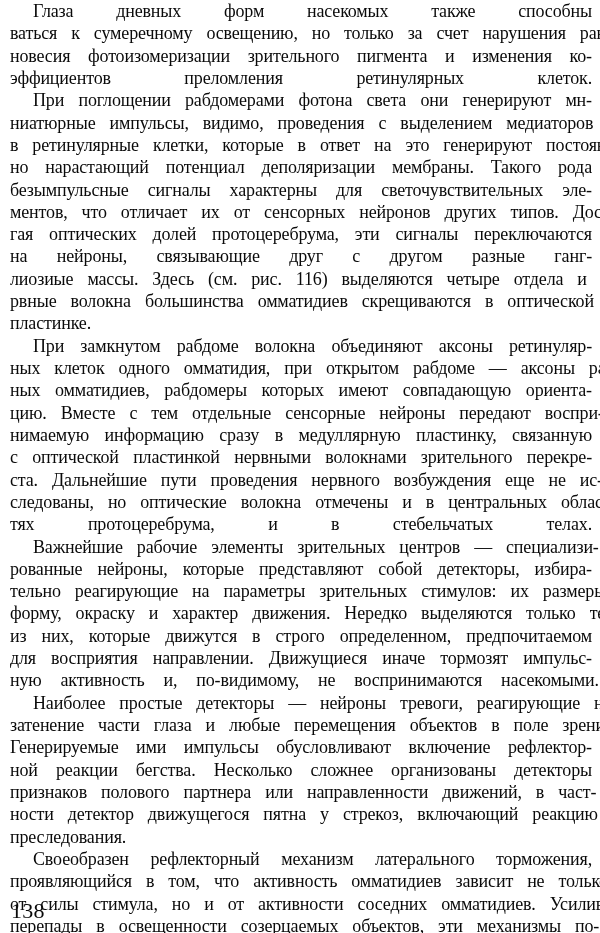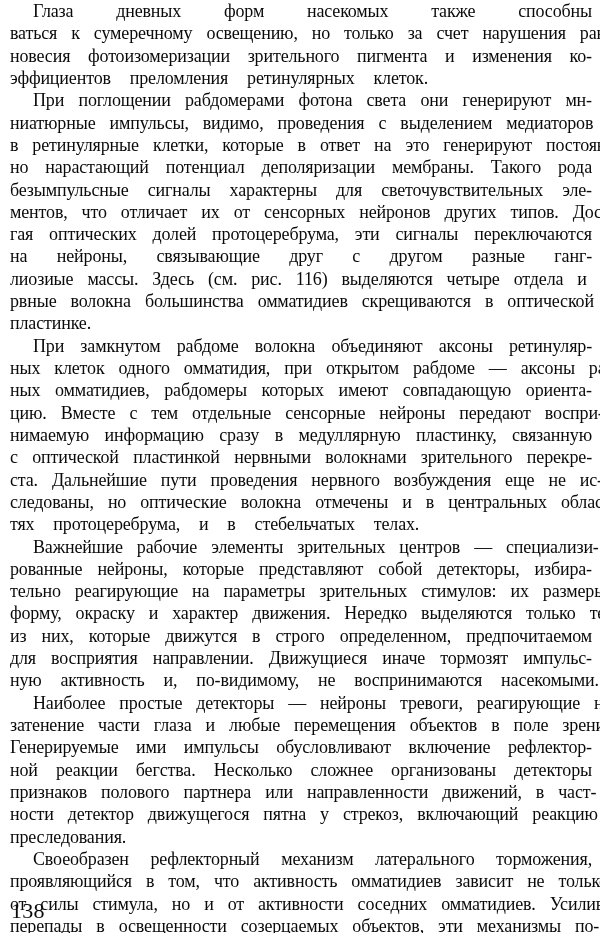--- a/index.html
+++ b/index.html
@@ -45,21 +45,21 @@
     overflow: visible;
     gap: 14px;
   }
 
   
   .line.just {
     justify-content: space-between;
   }
   
   .line.flush {
-    justify-content: flex-start;
+    justify-content: space-between;
   }
 
   .line.indent {
     padding-left: 23px;
   }
 
   .line .w {
     display: inline-block;
   }
 

